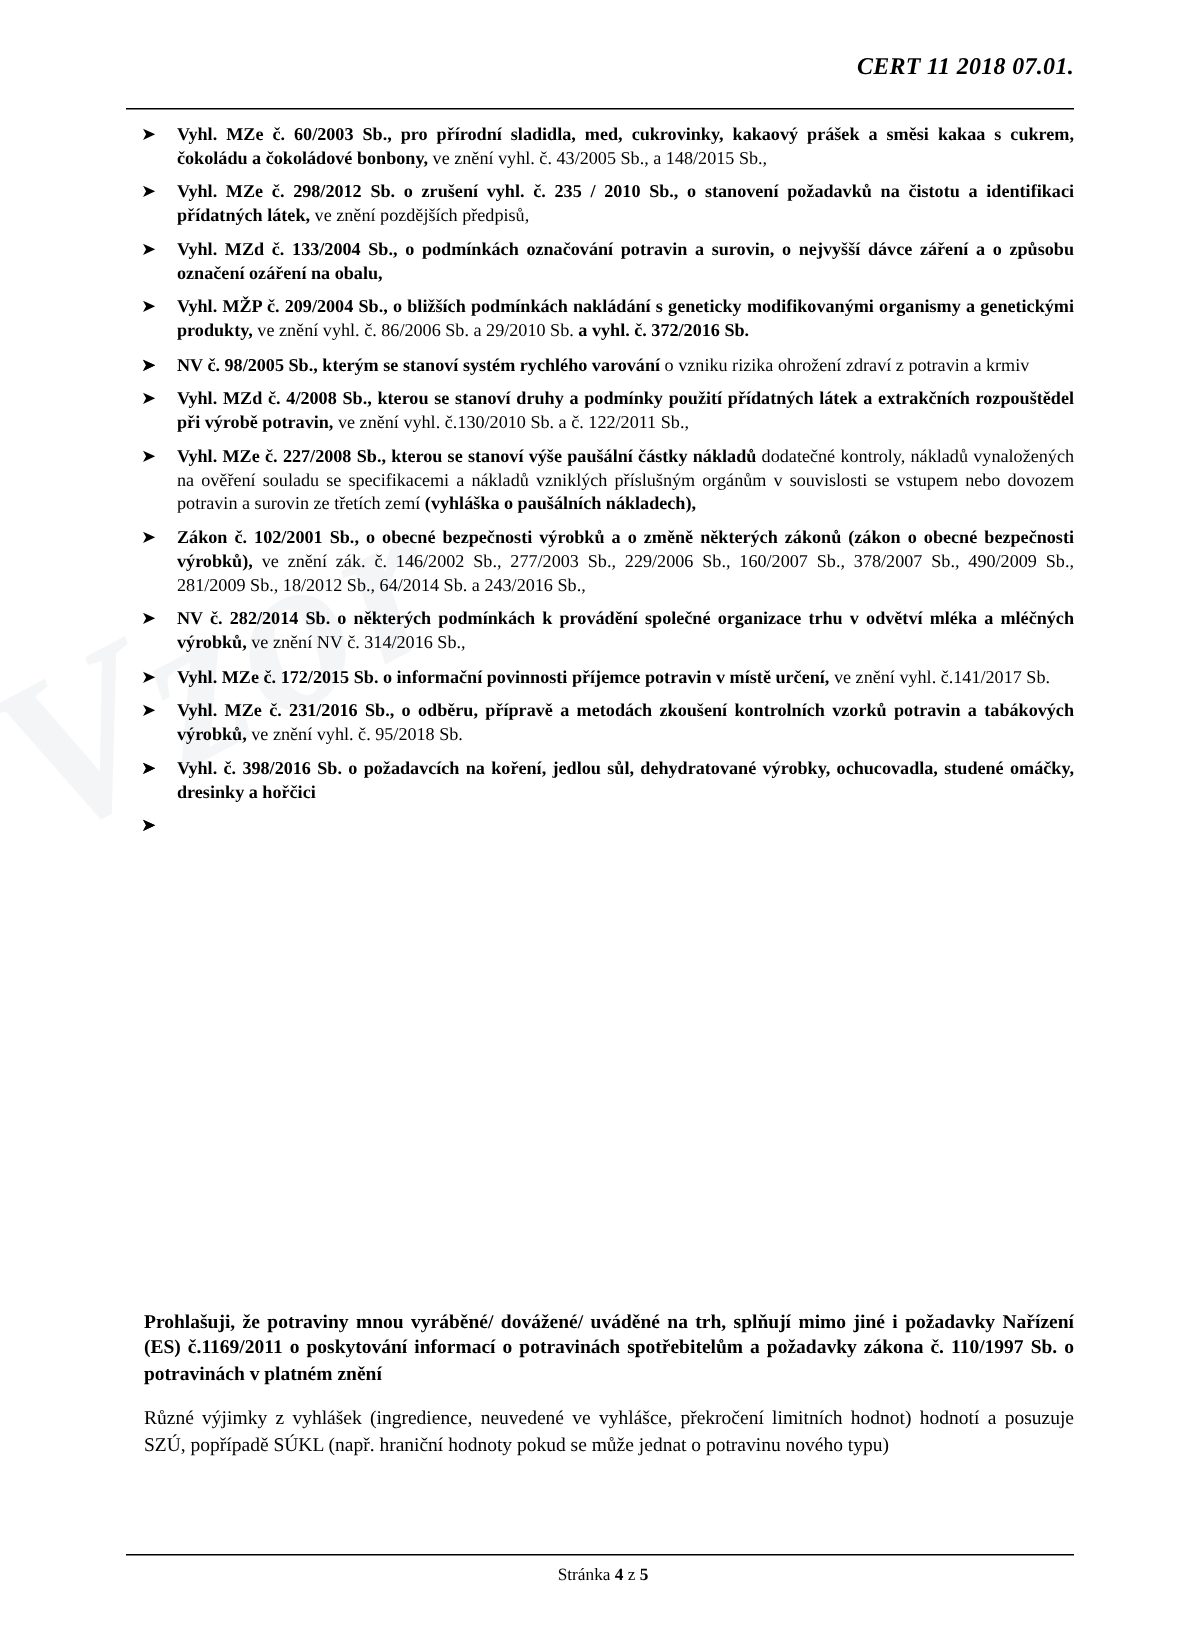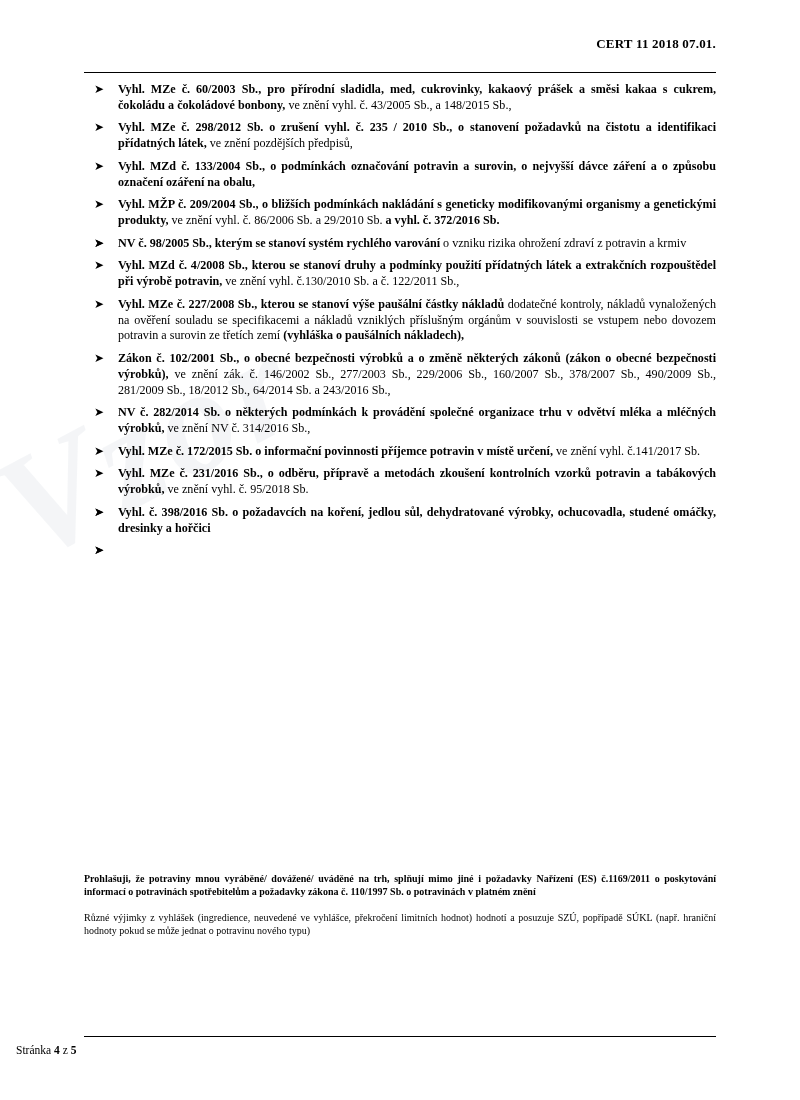--- a/index.html
+++ b/index.html
@@ -31,21 +31,22 @@
     font-style: italic;
     font-weight: bold;
     color: #9aa7b8;
     letter-spacing: 6px;
     white-space: nowrap;
   }
   .header {
     position: absolute;
     top: 36px;
     right: 84px;
-    font-size: 13px;
+    font-size: 16px;
+    font-style: italic;
     font-weight: bold;
     letter-spacing: 0.2px;
   }
   .rule-top {
     position: absolute;
     left: 84px;
     right: 84px;
     top: 72px;
     border-top: 1px solid #000;
   }
@@ -77,41 +78,41 @@
     font-weight: bold;
   }
   .b { font-weight: bold; }
   .closing {
     position: absolute;
     left: 84px;
     top: 872px;
     width: 632px;
   }
   .closing p {
-    margin: 0 0 12px 0;
-    font-size: 10px;
+    margin: 0 0 12px 12px;
+    font-size: 13px;
     line-height: 1.34;
     text-align: justify;
   }
   .closing p.bold {
     font-weight: bold;
   }
   .rule-bottom {
     position: absolute;
     left: 84px;
     right: 84px;
     top: 1036px;
     border-top: 1px solid #000;
   }
   .footer {
     position: absolute;
-    left: 16px;
+    left: 4px;
     right: 0;
     top: 1044px;
-    text-align: left;
+    text-align: center;
     font-size: 11.5px;
     font-family: "Liberation Serif", serif;
   }
   .footer .pg { font-weight: bold; }
 </style>
 </head>
 <body>
 
 <div class="page">
 

